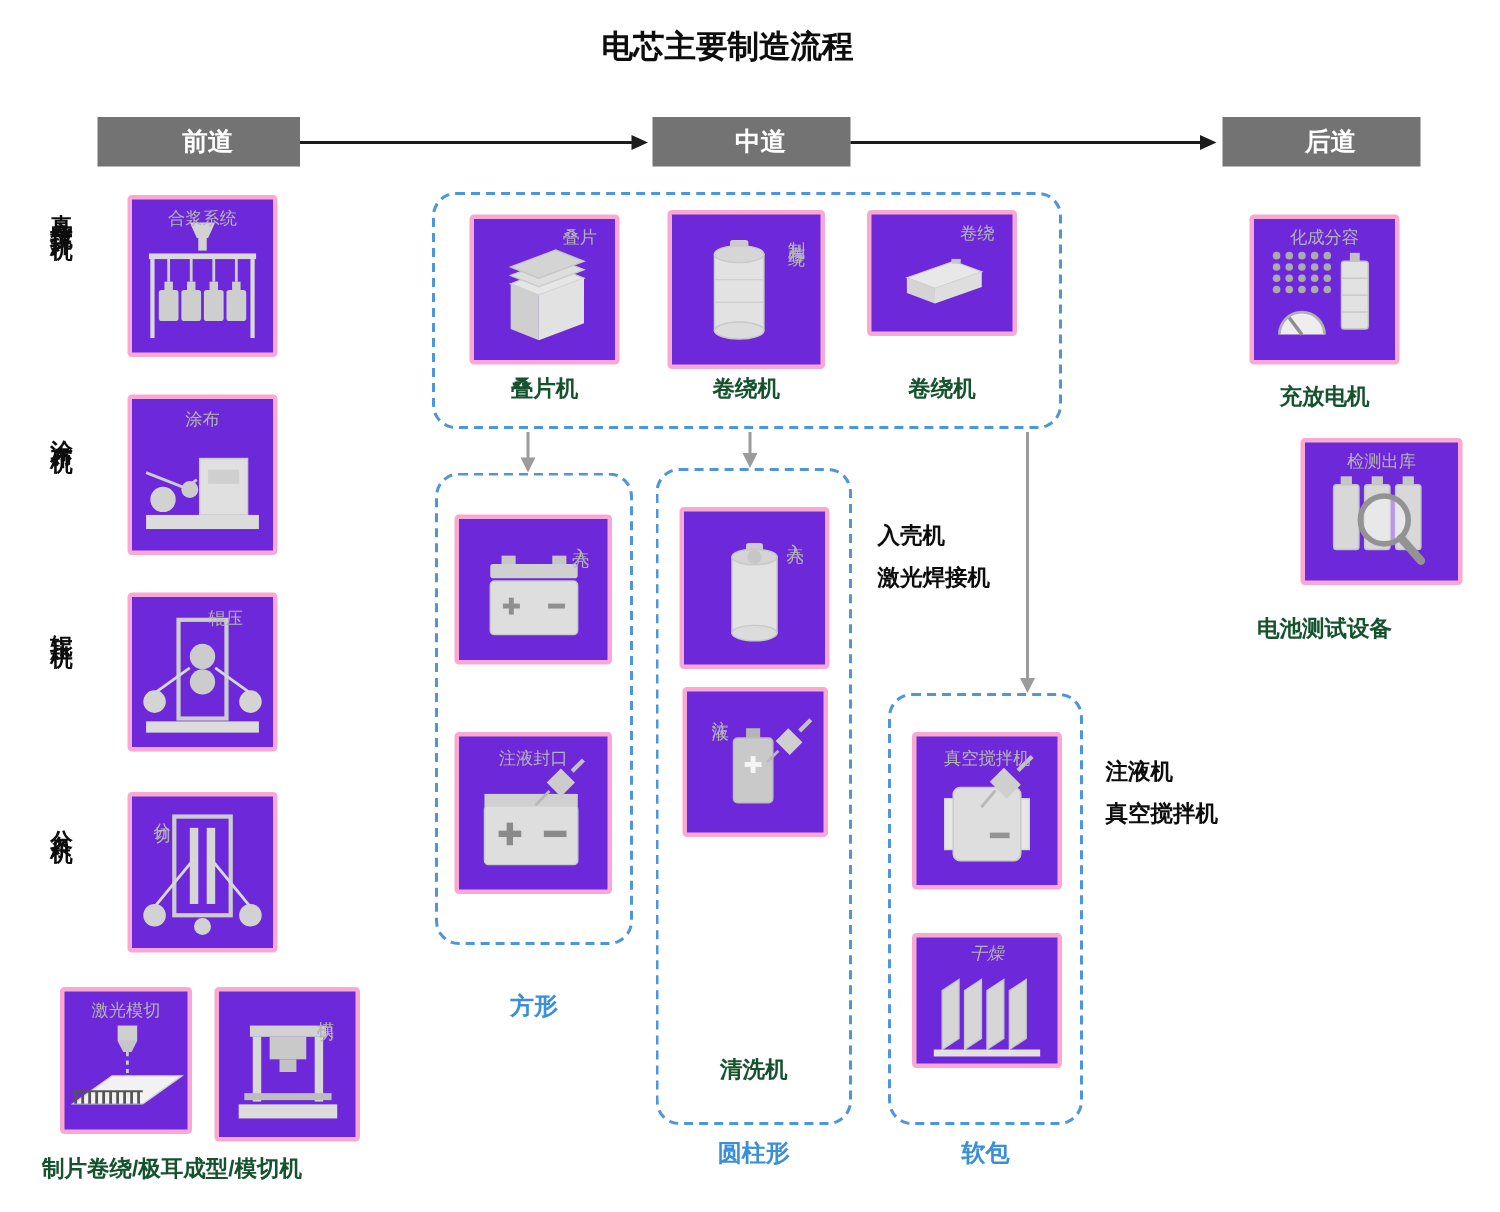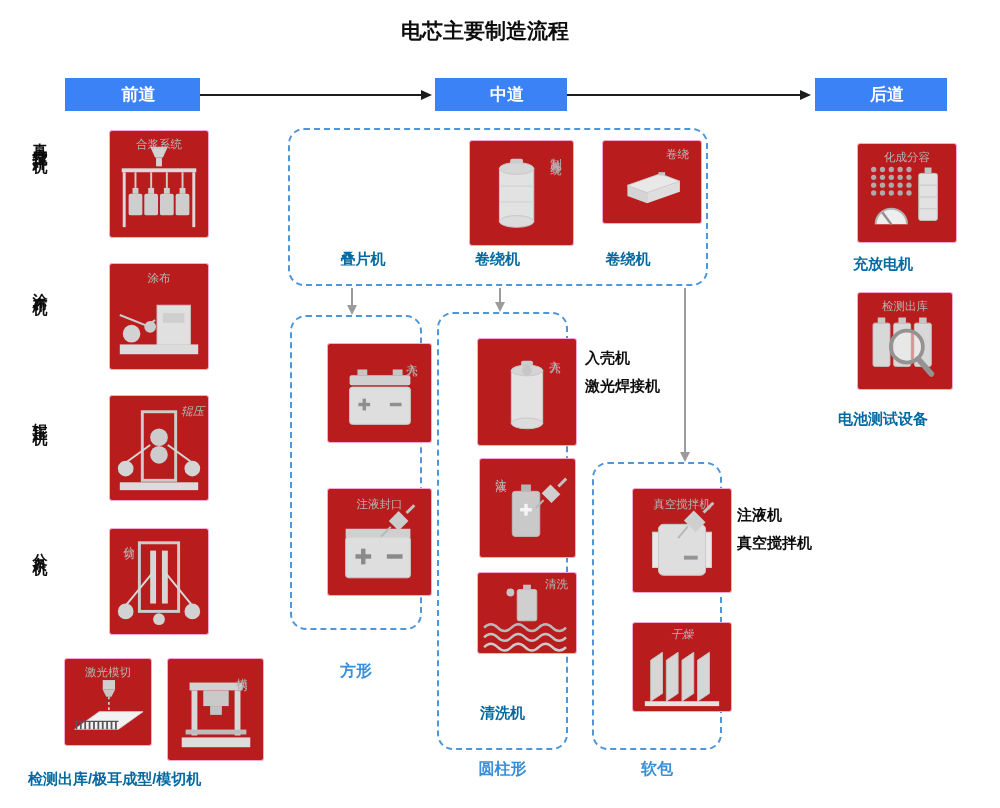--- a/index.html
+++ b/index.html
@@ -6,43 +6,43 @@
   html,body { background:#ffffff; }
   .canvas {
     position:relative; width:1000px; height:808px; background:#ffffff;
     font-family:"Liberation Sans","DejaVu Sans",sans-serif; overflow:hidden; color:#111;
   }
   .title {
     position:absolute; left:0; top:17px; width:970px; text-align:center;
     font-size:21px; font-weight:bold; color:#0d0d0d;
   }
   .stage {
-    position:absolute; height:33px; background:#3b82f6; color:#ffffff;
+    position:absolute; height:33px; background:#737373; color:#ffffff;
     font-size:17px; font-weight:bold; display:flex; align-items:center; justify-content:center;padding-left:12px;
   }
   .harrow { position:absolute; height:2px; background:#1c1c1c; }
   .harrow::after {
     content:""; position:absolute; right:-10px; top:-4px; width:0; height:0;
     border-left:11px solid #1c1c1c; border-top:5px solid transparent; border-bottom:5px solid transparent;
   }
   .varrow { position:absolute; width:2px; background:#9b9b9b; }
   .varrow::after {
     content:""; position:absolute; bottom:-9px; left:-4px; width:0; height:0;
     border-top:10px solid #9b9b9b; border-left:5px solid transparent; border-right:5px solid transparent;
   }
-  .machine { position:absolute; border:1px solid #f9a8d4; border-radius:3px; background:#b91c1c;margin-left:24px; }
+  .machine { position:absolute; border:3px solid #f9a8d4; border-radius:3px; background:#6d28d9; }
   .machine svg { position:absolute; left:0; top:0; width:100%; height:100%; }
   .cap { position:absolute; color:#b5b5b5; font-size:11.5px; z-index:2; line-height:14px; }
   .cap-h { left:0; right:0; text-align:center; }
   .vtext { writing-mode:vertical-rl; text-orientation:upright; letter-spacing:2px; }
   .side-label {
     position:absolute; font-weight:bold; font-size:15px; color:#0d0d0d;
     writing-mode:vertical-rl; text-orientation:upright; letter-spacing:4px;
   }
-  .mlabel { position:absolute; text-align:center; font-weight:bold; font-size:15px; color:#0369a1; }
+  .mlabel { position:absolute; text-align:center; font-weight:bold; font-size:15px; color:#14532d; }
   .dashed { position:absolute; border:2px dashed #4D96D9; border-radius:16px; }
   .branch-label { position:absolute; text-align:center; font-weight:bold; font-size:16px; color:#3A8FD8; }
   .ann { position:absolute; font-weight:bold; font-size:15px; color:#0d0d0d; line-height:28px; white-space:nowrap; }
 </style>
 </head>
 <body>
 
 <div class="canvas">
 
   <div class="title">电芯主要制造流程</div>
@@ -88,21 +88,21 @@
       <circle cx="22" cy="71" r="9" fill="#d2d2d2"></circle>
       <circle cx="41" cy="64" r="6" fill="#cccccc"></circle>
       <rect x="48" y="42" width="34" height="40" fill="#e0e0e0" stroke="#c9c9c9"></rect>
       <rect x="54" y="50" width="22" height="10" fill="#cfcfcf"></rect>
       <rect x="10" y="82" width="80" height="10" fill="#dcdcdc"></rect>
     </svg>
   </div>
 
   <div class="side-label" style="left:30px;top:411px;">辊压机</div>
   <div class="machine" style="left:85px;top:395px;width:100px;height:106px;">
-    <div class="cap" style="top:8px;right:4px;font-style:italic;">辊压</div>
+    <div class="cap" style="top:8px;right:20px;">辊压</div>
     <svg viewBox="0 0 100 106">
       <rect x="33" y="16" width="34" height="70" fill="none" stroke="#cccccc" stroke-width="3"></rect>
       <circle cx="50" cy="42" r="9" fill="#cccccc"></circle>
       <circle cx="50" cy="60" r="9" fill="#cccccc"></circle>
       <path d="M16,68 L41,50" stroke="#d6d6d6" stroke-width="2" fill="none"></path>
       <path d="M84,68 L59,50" stroke="#d6d6d6" stroke-width="2" fill="none"></path>
       <circle cx="16" cy="74" r="8" fill="#d4d4d4"></circle>
       <circle cx="84" cy="74" r="8" fill="#d4d4d4"></circle>
       <rect x="10" y="88" width="80" height="8" fill="#dcdcdc"></rect>
     </svg>
@@ -116,21 +116,21 @@
       <rect x="41" y="22" width="6" height="54" fill="#d6d6d6"></rect>
       <rect x="53" y="22" width="6" height="54" fill="#d6d6d6"></rect>
       <path d="M16,78 L44,44" stroke="#d8d8d8" stroke-width="2" fill="none"></path>
       <path d="M84,78 L56,44" stroke="#d8d8d8" stroke-width="2" fill="none"></path>
       <circle cx="16" cy="84" r="8" fill="#d2d2d2"></circle>
       <circle cx="50" cy="92" r="6" fill="#d2d2d2"></circle>
       <circle cx="84" cy="84" r="8" fill="#d2d2d2"></circle>
     </svg>
   </div>
 
-  <div class="machine" style="left:40px;top:658px;width:88px;height:88px;">
+  <div class="machine" style="left:40px;top:658px;width:88px;height:98px;">
     <div class="cap cap-h" style="top:6px;">激光模切</div>
     <svg viewBox="0 0 88 98">
       <rect x="38" y="24" width="14" height="11" fill="#cfcfcf"></rect>
       <polygon points="38,35 52,35 48,43 42,43" fill="#c6c6c6"></polygon>
       <line x1="45" y1="43" x2="45" y2="58" stroke="#cccccc" stroke-width="2" stroke-dasharray="3,3"></line>
       <polygon points="6,80 56,80 84,60 34,60" fill="#f2f2f2" stroke="#d2d2d2"></polygon>
       <line x1="6" y1="71" x2="56" y2="71" stroke="#555555" stroke-width="1.5"></line>
       <g stroke="#555555" stroke-width="2">
         <line x1="8" y1="71" x2="8" y2="80"></line>
           <line x1="13" y1="71" x2="13" y2="80"></line>
@@ -152,24 +152,34 @@
       <rect x="22" y="24" width="54" height="8" fill="#d2d2d2"></rect>
       <rect x="24" y="32" width="6" height="46" fill="#d8d8d8"></rect>
       <rect x="68" y="32" width="6" height="46" fill="#d8d8d8"></rect>
       <rect x="36" y="32" width="26" height="16" fill="#c9c9c9"></rect>
       <rect x="43" y="48" width="12" height="9" fill="#c2c2c2"></rect>
       <rect x="18" y="72" width="62" height="5" fill="#bdbdbd"></rect>
       <rect x="14" y="80" width="70" height="10" fill="#dcdcdc"></rect>
     </svg>
   </div>
 
-  <div class="mlabel" style="left:28px;top:770px;text-align:left;">检测出库/极耳成型/模切机</div>
+  <div class="mlabel" style="left:28px;top:770px;text-align:left;">制片卷绕/极耳成型/模切机</div>
 
   <div class="dashed" style="left:288px;top:128px;width:420px;height:158px;"></div>
 
+  <div class="machine" style="left:313px;top:143px;width:100px;height:100px;">
+    <div class="cap" style="top:6px;right:12px;">叠片</div>
+    <svg viewBox="0 0 100 100">
+      <polygon points="26,46 58,34 78,42 46,54" fill="#e6e6e6" stroke="#cfcfcf"></polygon>
+      <polygon points="26,40 58,28 78,36 46,48" fill="#dedede" stroke="#cbcbcb"></polygon>
+      <polygon points="26,34 58,22 78,30 46,42" fill="#d4d4d4" stroke="#c6c6c6"></polygon>
+      <polygon points="26,46 46,54 46,86 26,78" fill="#cfcfcf"></polygon>
+      <polygon points="46,54 78,42 78,74 46,86" fill="#e2e2e2"></polygon>
+    </svg>
+  </div>
   <div class="mlabel" style="left:313px;top:250px;width:100px;">叠片机</div>
 
   <div class="machine" style="left:445px;top:140px;width:105px;height:106px;">
     <div class="cap vtext" style="top:8px;right:10px;">制片卷绕</div>
     <svg viewBox="0 0 105 106">
       <rect x="41" y="18" width="13" height="9" rx="2" fill="#cccccc"></rect>
       <rect x="30" y="28" width="35" height="54" fill="#e2e2e2" stroke="#c8c8c8"></rect>
       <ellipse cx="47.5" cy="28" rx="17.5" ry="6" fill="#d6d6d6" stroke="#c8c8c8"></ellipse>
       <line x1="30" y1="46" x2="65" y2="46" stroke="#d0d0d0"></line>
       <line x1="30" y1="62" x2="65" y2="62" stroke="#d0d0d0"></line>
@@ -249,31 +259,20 @@
       <g fill="#f5f5f5">
         <rect x="41" y="50" width="12" height="3.5"></rect>
         <rect x="45.2" y="45.8" width="3.5" height="12"></rect>
       </g>
       <polygon points="72,26 82,36 73,45 63,35" fill="#cfcfcf"></polygon>
       <line x1="65" y1="42" x2="57" y2="50" stroke="#b8b8b8" stroke-width="2"></line>
       <line x1="80" y1="28" x2="88" y2="20" stroke="#c2c2c2" stroke-width="3"></line>
     </svg>
   </div>
 
-  <div class="machine" style="left:453px;top:572px;width:100px;height:82px;">
-    <div class="cap" style="top:4px;right:8px;">清洗</div>
-    <svg viewBox="0 0 100 82">
-      <rect x="46" y="12" width="8" height="5" fill="#c2c2c2"></rect>
-      <rect x="40" y="17" width="20" height="32" rx="2" fill="#cfcfcf" stroke="#c2c2c2"></rect>
-      <circle cx="33" cy="20" r="4" fill="#c6c6c6"></circle>
-      <path d="M6,56 q7,-7 14,0 t14,0 t14,0 t14,0 t14,0 t14,0" stroke="#b8b8b8" stroke-width="2.5" fill="none"></path>
-      <path d="M6,66 q7,-7 14,0 t14,0 t14,0 t14,0 t14,0 t14,0" stroke="#c2c2c2" stroke-width="2.5" fill="none"></path>
-      <path d="M6,76 q7,-7 14,0 t14,0 t14,0 t14,0 t14,0 t14,0" stroke="#cccccc" stroke-width="2.5" fill="none"></path>
-    </svg>
-  </div>
 
   <div class="mlabel" style="left:437px;top:704px;width:131px;">清洗机</div>
   <div class="branch-label" style="left:437px;top:759px;width:131px;">圆柱形</div>
 
   <div class="dashed" style="left:592px;top:462px;width:130px;height:288px;"></div>
 
   <div class="machine" style="left:608px;top:488px;width:100px;height:105px;">
     <div class="cap cap-h" style="top:8px;">真空搅拌机</div>
     <svg viewBox="0 0 100 105">
       <rect x="20" y="44" width="7" height="36" fill="#e8e8e8" stroke="#d4d4d4"></rect>
@@ -337,21 +336,21 @@
       <rect x="62" y="30" width="19" height="48" rx="2" fill="#e2e2e2" stroke="#c2c2c2"></rect>
       <line x1="62" y1="42" x2="81" y2="42" stroke="#c8c8c8"></line>
       <line x1="62" y1="54" x2="81" y2="54" stroke="#c8c8c8"></line>
       <line x1="62" y1="66" x2="81" y2="66" stroke="#c8c8c8"></line>
       <path d="M18,82 A16,16 0 0 1 50,82" fill="#eeeeee" stroke="#b2b2b2" stroke-width="2"></path>
       <line x1="34" y1="82" x2="25" y2="70" stroke="#8f8f8f" stroke-width="2.5"></line>
     </svg>
   </div>
   <div class="mlabel" style="left:833px;top:255px;width:100px;">充放电机</div>
 
-  <div class="machine" style="left:833px;top:292px;width:96px;height:98px;padding-left:43px;">
+  <div class="machine" style="left:867px;top:292px;width:108px;height:98px;padding-left:43px;">
     <div class="cap cap-h" style="top:6px;">检测出库</div>
     <svg viewBox="0 0 100 98">
       <rect x="21" y="24" width="8" height="6" fill="#c6c6c6"></rect>
       <rect x="43" y="24" width="8" height="6" fill="#c6c6c6"></rect>
       <rect x="65" y="24" width="8" height="6" fill="#c6c6c6"></rect>
       <rect x="16" y="30" width="18" height="46" rx="2" fill="#d8d8d8" stroke="#c4c4c4"></rect>
       <rect x="38" y="30" width="18" height="46" rx="2" fill="#d8d8d8" stroke="#c4c4c4"></rect>
       <rect x="60" y="30" width="18" height="46" rx="2" fill="#d8d8d8" stroke="#c4c4c4"></rect>
       <circle cx="52" cy="55" r="17" fill="rgba(245,245,245,0.55)" stroke="#939393" stroke-width="4"></circle>
       <line x1="64" y1="68" x2="78" y2="84" stroke="#939393" stroke-width="6" stroke-linecap="round"></line>

